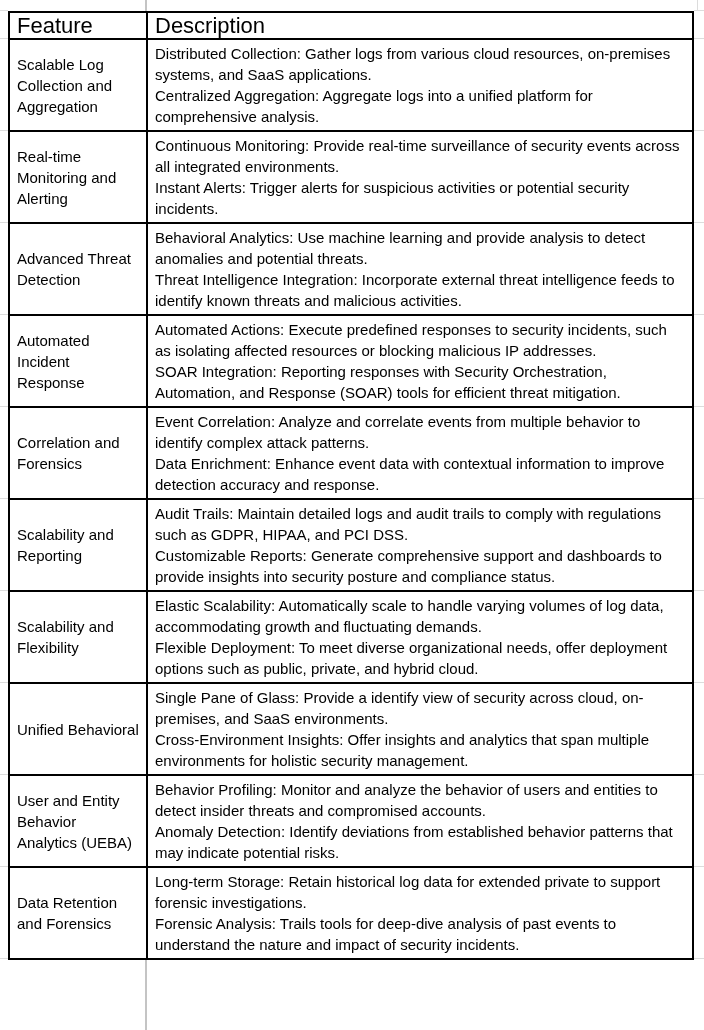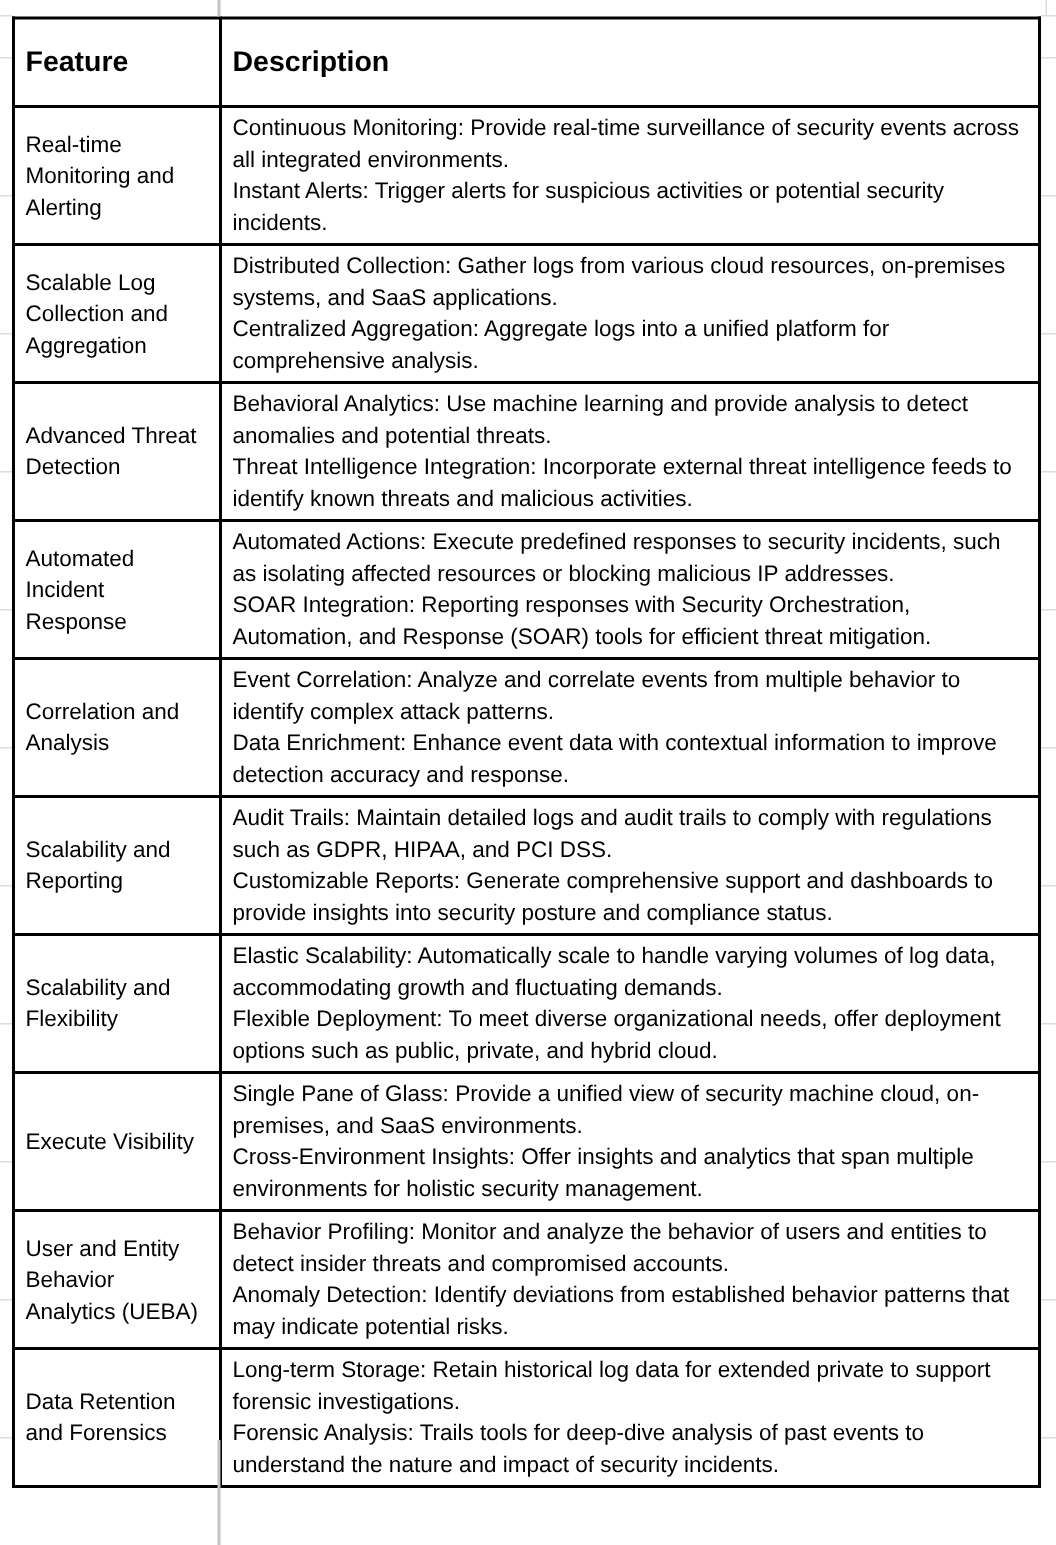--- a/index.html
+++ b/index.html
@@ -23,24 +23,24 @@
     table-layout: fixed;
   }
   col.col-feature { width: 138px; }
   th, td {
     border: 2px solid #000000;
     text-align: left;
     vertical-align: middle;
     overflow: hidden;
   }
   th {
-    font-size: 19px;
+    font-size: 22px;
     line-height: 21px;
-    font-weight: 700;
-    padding: 18px 7px;
+    font-weight: 400;
+    padding: 2px 7px;
   }
   td {
     font-size: 15px;
     line-height: 21px;
     padding: 3px 7px;
   }
   .feature-cell { vertical-align: middle; }
   .desc-cell    { vertical-align: middle; }
   .desc-line    { margin: 0; }
   
@@ -59,53 +59,53 @@
       <col class="col-description">
     </colgroup>
     <thead>
       <tr>
         <th>Feature</th>
         <th>Description</th>
       </tr>
     </thead>
     <tbody>
     <tr>
+      <td class="feature-cell">Scalable Log Collection and Aggregation</td>
+      <td class="desc-cell">
+            <div class="desc-line">Distributed Collection: Gather logs from various cloud resources, on-premises systems, and SaaS applications.</div>
+            <div class="desc-line">Centralized Aggregation: Aggregate logs into a unified platform for comprehensive analysis.</div>
+          </td>
+    </tr>
+
+    <tr>
       <td class="feature-cell">Real-time Monitoring and Alerting</td>
       <td class="desc-cell">
             <div class="desc-line">Continuous Monitoring: Provide real-time surveillance of security events across all integrated environments.</div>
             <div class="desc-line">Instant Alerts: Trigger alerts for suspicious activities or potential security incidents.</div>
-          </td>
-    </tr>
-
-    <tr>
-      <td class="feature-cell">Scalable Log Collection and Aggregation</td>
-      <td class="desc-cell">
-            <div class="desc-line">Distributed Collection: Gather logs from various cloud resources, on-premises systems, and SaaS applications.</div>
-            <div class="desc-line">Centralized Aggregation: Aggregate logs into a unified platform for comprehensive analysis.</div>
           </td>
     </tr>
 
     <tr>
       <td class="feature-cell">Advanced Threat Detection</td>
       <td class="desc-cell">
             <div class="desc-line">Behavioral Analytics: Use machine learning and provide analysis to detect anomalies and potential threats.</div>
             <div class="desc-line">Threat Intelligence Integration: Incorporate external threat intelligence feeds to identify known threats and malicious activities.</div>
           </td>
     </tr>
 
     <tr>
       <td class="feature-cell">Automated Incident Response</td>
       <td class="desc-cell">
             <div class="desc-line">Automated Actions: Execute predefined responses to security incidents, such as isolating affected resources or blocking malicious IP addresses.</div>
             <div class="desc-line">SOAR Integration: Reporting responses with Security Orchestration, Automation, and Response (SOAR) tools for efficient threat mitigation.</div>
           </td>
     </tr>
 
     <tr>
-      <td class="feature-cell">Correlation and Analysis</td>
+      <td class="feature-cell">Correlation and Forensics</td>
       <td class="desc-cell">
             <div class="desc-line">Event Correlation: Analyze and correlate events from multiple behavior to identify complex attack patterns.</div>
             <div class="desc-line">Data Enrichment: Enhance event data with contextual information to improve detection accuracy and response.</div>
           </td>
     </tr>
 
     <tr>
       <td class="feature-cell">Scalability and Reporting</td>
       <td class="desc-cell">
             <div class="desc-line">Audit Trails: Maintain detailed logs and audit trails to comply with regulations such as GDPR, HIPAA, and PCI DSS.</div>
@@ -115,23 +115,23 @@
 
     <tr>
       <td class="feature-cell">Scalability and Flexibility</td>
       <td class="desc-cell">
             <div class="desc-line">Elastic Scalability: Automatically scale to handle varying volumes of log data, accommodating growth and fluctuating demands.</div>
             <div class="desc-line">Flexible Deployment: To meet diverse organizational needs, offer deployment options such as public, private, and hybrid cloud.</div>
           </td>
     </tr>
 
     <tr>
-      <td class="feature-cell">Execute Visibility</td>
+      <td class="feature-cell">Unified Behavioral</td>
       <td class="desc-cell">
-            <div class="desc-line">Single Pane of Glass: Provide a unified view of security machine cloud, on-premises, and SaaS environments.</div>
+            <div class="desc-line">Single Pane of Glass: Provide a identify view of security across cloud, on-premises, and SaaS environments.</div>
             <div class="desc-line">Cross-Environment Insights: Offer insights and analytics that span multiple environments for holistic security management.</div>
           </td>
     </tr>
 
     <tr>
       <td class="feature-cell">User and Entity Behavior Analytics (UEBA)</td>
       <td class="desc-cell">
             <div class="desc-line">Behavior Profiling: Monitor and analyze the behavior of users and entities to detect insider threats and compromised accounts.</div>
             <div class="desc-line">Anomaly Detection: Identify deviations from established behavior patterns that may indicate potential risks.</div>
           </td>

